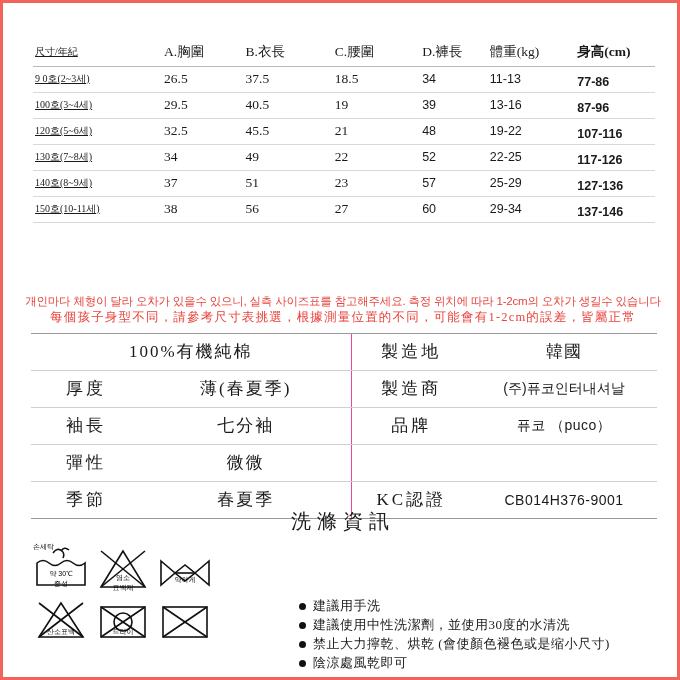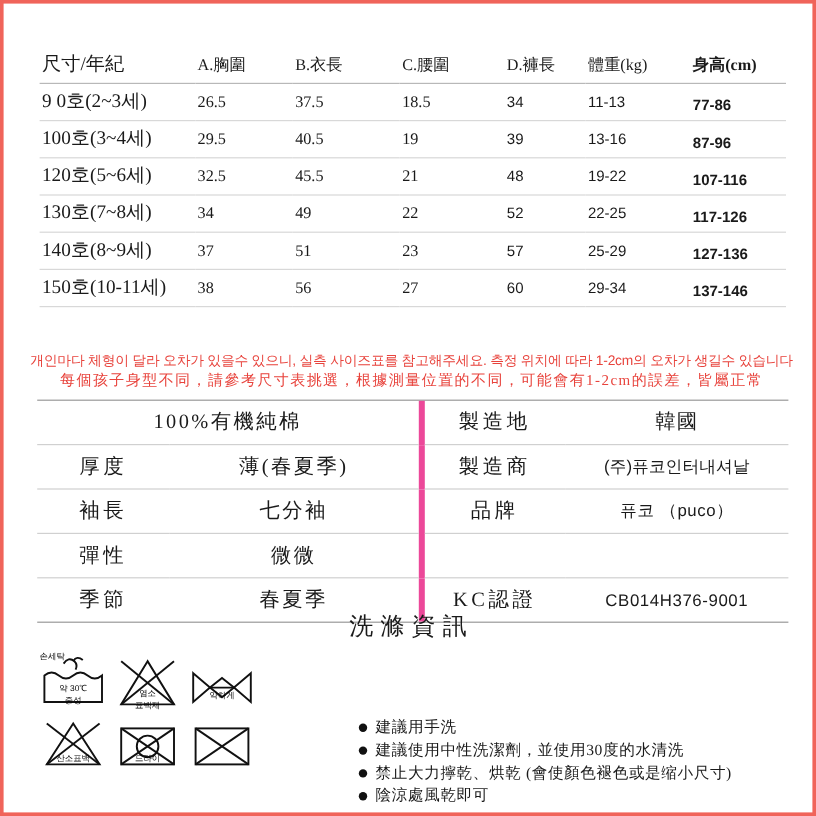--- a/index.html
+++ b/index.html
@@ -35,21 +35,21 @@
     padding: 4px 2px 5px 2px;
     text-align: left;
     font-weight: normal;
     white-space: nowrap;
   }
   .size-table thead th {
     border-bottom: 1px solid #b8b8b8;
     font-size: 13.5px;
     padding-bottom: 5px;
   }
-  .size-table .c0 { width: 130px; font-size: 16px; }
+  .size-table .c0 { width: 130px; font-size: 10px; text-decoration: underline; }
   .size-table .c1 { width: 82px; }
   .size-table .c2 { width: 90px; }
   .size-table .c3 { width: 88px; }
   .size-table .c4 { width: 68px; }
   .size-table .c5 { width: 88px; }
   .size-table .c6 { width: 80px; font-weight: bold; }
   .size-table td.c4, .size-table td.c5, .size-table td.c6 { font-family: "Liberation Sans", sans-serif; font-size: 12.5px; }
   .size-table td.c5 { padding-left: 2px; }
   .size-table td.c6 { position: relative; top: 3px; }
   .size-table thead th.c4, .size-table thead th.c5, .size-table thead th.c6 { font-family: "Liberation Serif", serif; font-size: 13.5px; }
@@ -79,21 +79,21 @@
   .spec table { border-collapse: collapse; width: 100%; }
   .spec td {
     padding: 6px 0 7px 0;
     font-size: 17px;
     text-align: center;
     border-bottom: 1px solid #d0d0d0;
   }
   .spec tr:last-child td { border-bottom: none; }
   .spec .k { width: 110px; letter-spacing: 3px; }
   .spec .v { width: 210px; letter-spacing: 2px; }
-  .spec .k2 { width: 120px; letter-spacing: 3px; border-left: 5px solid #ec4899; }
+  .spec .k2 { width: 120px; letter-spacing: 3px; border-left: 1px solid #ec4899; }
   .spec .v2 { letter-spacing: 1px; }
   .spec .v2.small { font-size: 14px; letter-spacing: 0; font-family: "Liberation Sans", sans-serif; }
   .spec .v2.mono { font-size: 14px; letter-spacing: 0.5px; font-family: "Liberation Sans", sans-serif; }
   .spec .full { letter-spacing: 2px; }
 
   
   .wash-title {
     position: absolute;
     left: 0; top: 505px;
     width: 680px;

